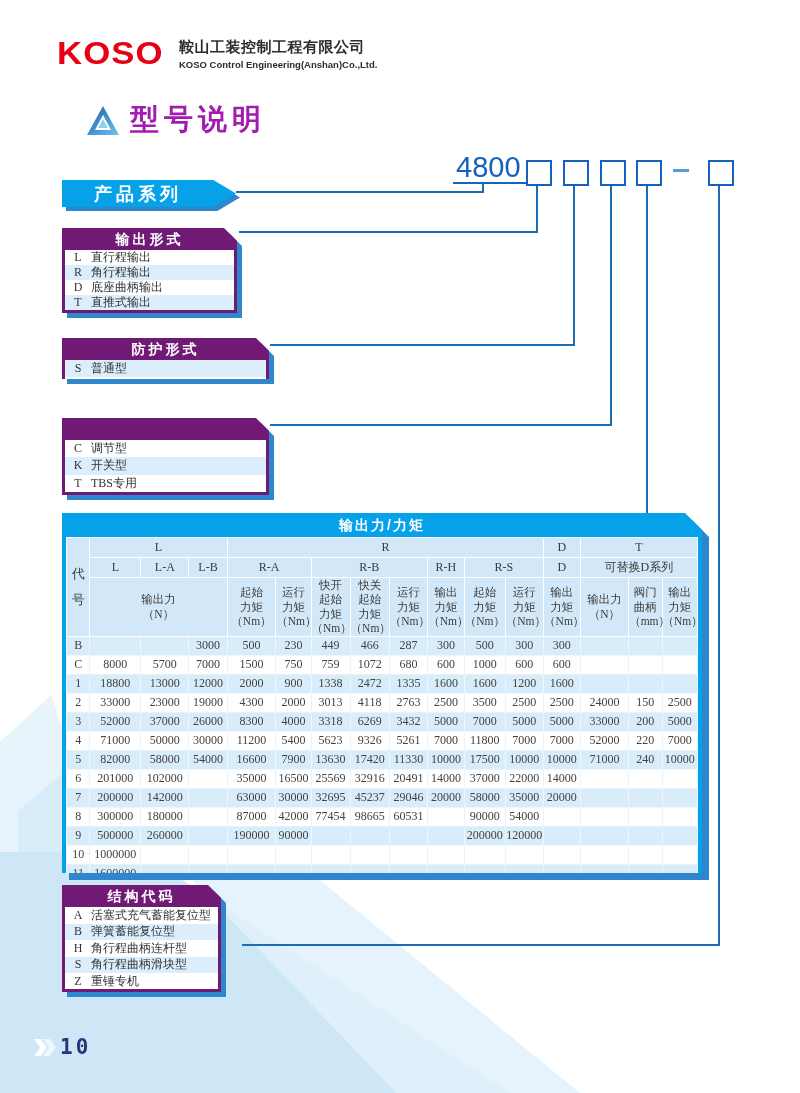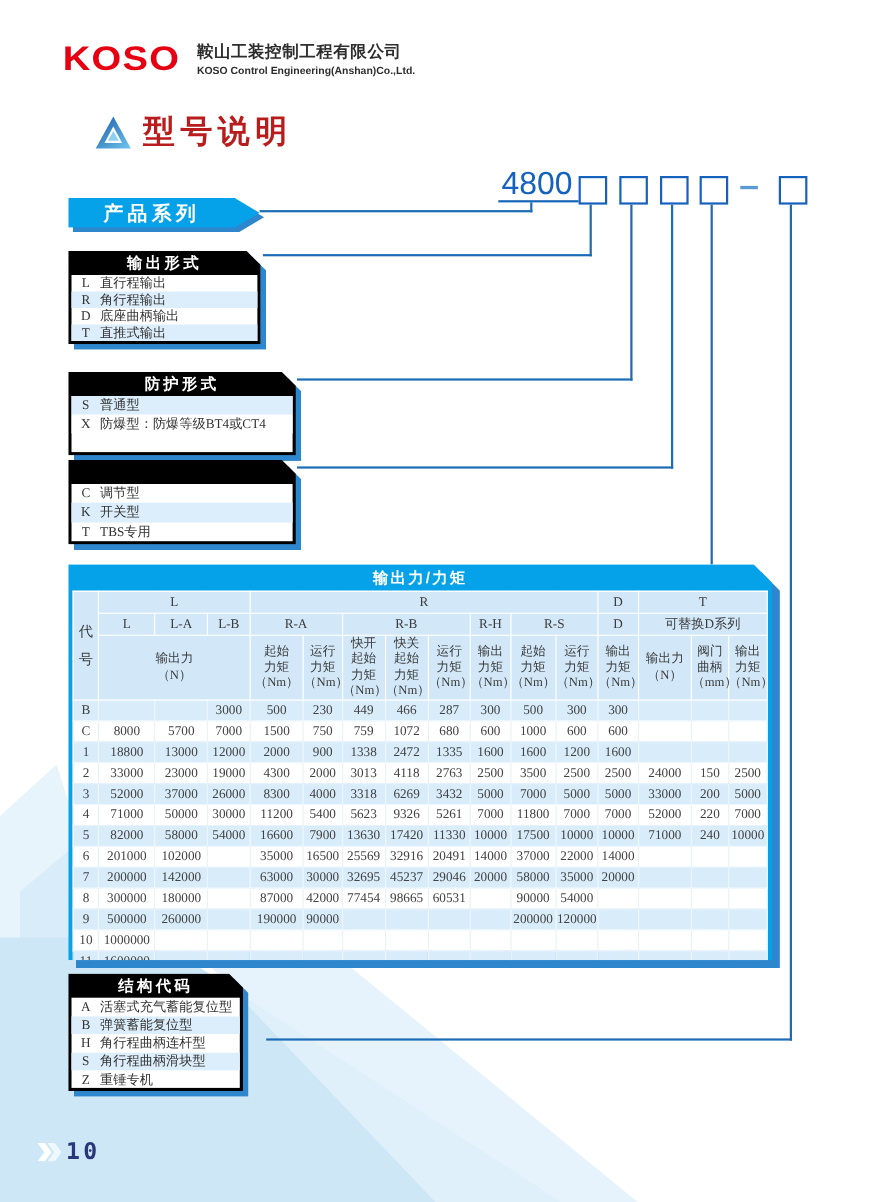--- a/index.html
+++ b/index.html
@@ -17,40 +17,40 @@
       clip-path:polygon(10% 0,36% 0,100% 100%,60% 100%);}
   
   .logo{position:absolute;left:57px;top:36px;z-index:2;color:#e60012;
       font-weight:900;font-size:31px;letter-spacing:1px;transform:scaleX(1.12);transform-origin:left;}
   .co-cn{position:absolute;left:179px;top:38px;z-index:2;font-weight:700;font-size:15px;
       letter-spacing:.5px;color:#2d2d2d;}
   .co-en{position:absolute;left:179px;top:59px;z-index:2;font-weight:700;font-size:9.5px;color:#2d2d2d;}
   
   .sec-icon{position:absolute;left:85px;top:103px;z-index:2;}
   .sec-title{position:absolute;left:130px;top:100px;z-index:2;font-size:29px;font-weight:700;
-      color:#b91c1c;letter-spacing:5px;}
+      color:#a21caf;letter-spacing:5px;}
   
   .model-prefix{position:absolute;left:456px;top:151px;z-index:2;font-size:29px;color:#1462bd;}
   .prefix-underline{position:absolute;left:453px;top:182px;width:78px;height:2px;background:#1566b8;z-index:2;}
   .mbox{position:absolute;top:160px;width:22px;height:22px;border:2px solid #1462bd;background:#fff;z-index:2;}
   .mdash{position:absolute;left:673px;top:169px;width:16px;height:3px;background:#5b9bd5;z-index:2;}
   .conn{position:absolute;background:#1b6cb5;z-index:1;}
   
   .tag{position:absolute;left:62px;top:180px;width:174px;height:27px;z-index:2;}
   .tag .sh{position:absolute;left:4px;top:4px;width:100%;height:100%;background:#2e86cc;
       clip-path:polygon(0 0,87% 0,100% 50%,87% 100%,0 100%);}
   .tag .bd{position:absolute;inset:0;background:#06a2e9;
       clip-path:polygon(0 0,87% 0,100% 50%,87% 100%,0 100%);
       color:#fff;font-weight:700;font-size:18px;letter-spacing:4px;
       display:flex;align-items:center;justify-content:center;padding-right:22px;box-sizing:border-box;}
   
   .codebox{position:absolute;z-index:2;}
   .cb-shadow{position:absolute;left:5px;top:5px;width:100%;height:100%;background:#2e86cc;
       clip-path:polygon(0 0,calc(100% - 13px) 0,100% 13px,100% 100%,0 100%);}
-  .cb-frame{position:absolute;inset:0;background:#000000;
+  .cb-frame{position:absolute;inset:0;background:#701a75;
       clip-path:polygon(0 0,calc(100% - 13px) 0,100% 13px,100% 100%,0 100%);}
   .cb-title{height:22px;line-height:22px;text-align:center;color:#fff;font-weight:700;
       font-size:14px;letter-spacing:3px;}
   .cb-rows{position:absolute;left:3px;right:3px;top:22px;bottom:3px;background:#fff;}
   .cb-row{display:flex;align-items:center;height:var(--rh);
       font-family:"Liberation Serif","DejaVu Serif",serif;font-size:12px;color:#333;}
   .cb-rows .cb-row:nth-of-type(even){background:#dceefb;}
   .codebox.alt .cb-rows .cb-row:nth-of-type(even){background:#fff;}
   .codebox.alt .cb-rows .cb-row:nth-of-type(odd){background:#dceefb;}
   .cb-code{width:26px;text-align:center;flex:0 0 26px;}
@@ -158,21 +158,21 @@
           </div>
 
           <div class="cb-row">
             <span class="cb-code">T</span>
             <span class="cb-desc">直推式输出</span>
           </div>
         </div>
     </div>
   </div>
 
-  <div class="codebox alt" style="left:62px;top:338px;width:207px;height:76px;--rh:17px">
+  <div class="codebox alt" style="left:62px;top:338px;width:207px;height:41px;--rh:17px">
     <div class="cb-shadow"></div>
     <div class="cb-frame">
       <div class="cb-title">防护形式</div>
       <div class="cb-rows">
 
           <div class="cb-row">
             <span class="cb-code">S</span>
             <span class="cb-desc">普通型</span>
           </div>
 

